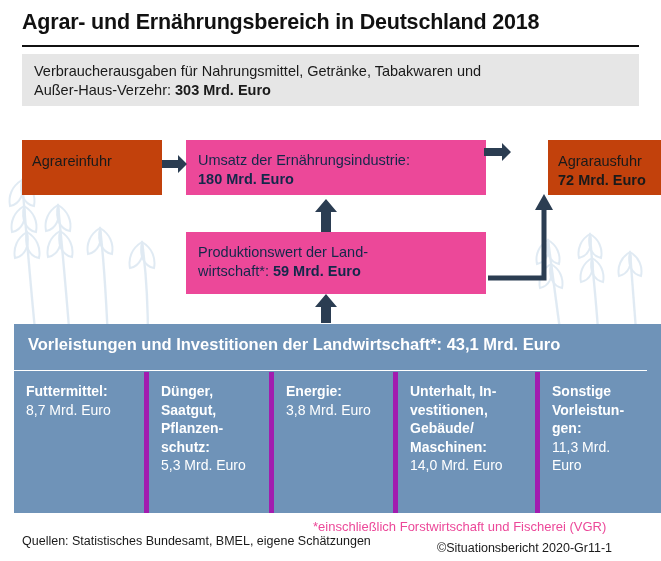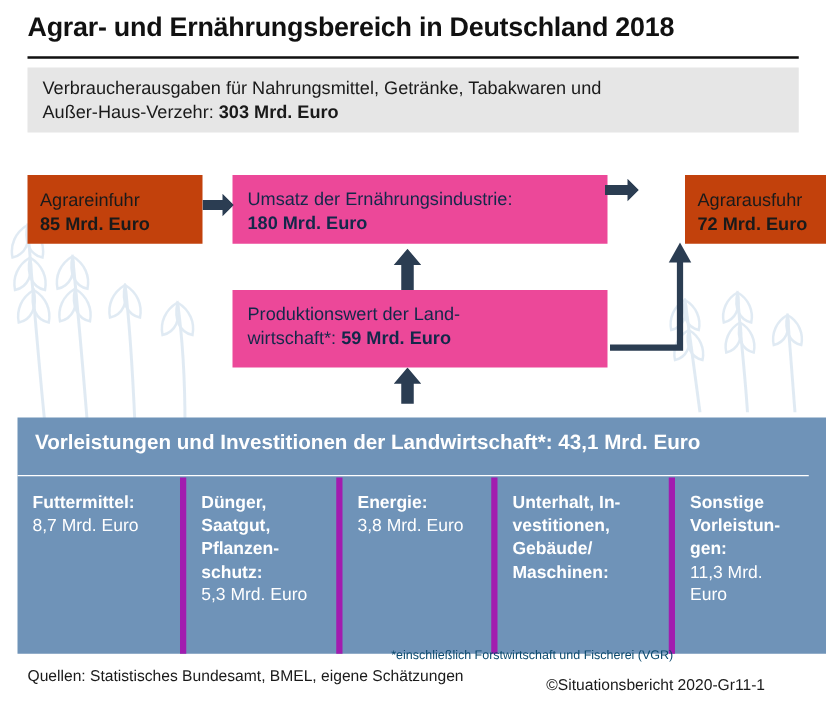--- a/index.html
+++ b/index.html
@@ -100,21 +100,21 @@
   }
   .blue-box .txt b { font-weight: bold; }
 
   #industry-box { left: 186px; top: 140px; width: 300px; height: 55px; }
   #production-box { left: 186px; top: 232px; width: 300px; height: 62px; }
 
   
   #vorleistungen {
     position: absolute;
     left: 14px;
-    top: 334px;
+    top: 324px;
     width: 648px;
     height: 189px;
     background: #6f93b8;
     box-sizing: border-box;
   }
   #vorleistungen .head {
     position: absolute;
     left: 14px;
     top: 11px;
     font-size: 16.5px;
@@ -155,22 +155,22 @@
   .col-4 { width: 142px; }
   .col-5 { width: 112px; }
 
   
   .arrow { position: absolute; }
 
   .footnote {
     position: absolute;
     left: 313px;
     top: 519px;
-    font-size: 10px;
-    color: #0c4a6e;
+    font-size: 13px;
+    color: #ec4899;
   }
   .sources {
     position: absolute;
     left: 22px;
     top: 534px;
     font-size: 12.5px;
     color: #1a1a1a;
   }
   .credit {
     position: absolute;
@@ -233,21 +233,20 @@
   <div class="title">Agrar- und Ernährungsbereich in Deutschland 2018</div>
   <div class="title-rule"></div>
 
   <div class="consumer-box">
     <div class="consumer-line">Verbraucherausgaben für Nahrungsmittel, Getränke, Tabakwaren und</div>
     <div class="consumer-line"><span>Außer-Haus-Verzehr: </span><b>303 Mrd. Euro</b></div>
   </div>
 
   <div class="green-box" id="import-box">
     <div class="lbl">Agrareinfuhr</div>
-    <div class="val">85 Mrd. Euro</div>
   </div>
 
   <div class="green-box" id="export-box">
     <div class="lbl">Agrarausfuhr</div>
     <div class="val">72 Mrd. Euro</div>
   </div>
 
   <div class="blue-box" id="industry-box">
     <div class="txt">Umsatz der Ernährungsindustrie:</div>
     <div class="txt"><b>180 Mrd. Euro</b></div>
@@ -290,20 +289,21 @@
       <div class="col col-2">
         <div class="cl">Dünger, Saatgut, Pflanzen-schutz:</div>
         <div class="cv">5,3 Mrd. Euro</div>
       </div>
       <div class="col col-3">
         <div class="cl">Energie:</div>
         <div class="cv">3,8 Mrd. Euro</div>
       </div>
       <div class="col col-4">
         <div class="cl">Unterhalt, In-vestitionen, Gebäude/ Maschinen:</div>
+        <div class="cv">14,0 Mrd. Euro</div>
       </div>
       <div class="col col-5">
         <div class="cl">Sonstige Vorleistun-gen:</div>
         <div class="cv">11,3 Mrd. Euro</div>
       </div>
     </div>
   </div>
 
   <div class="footnote">*einschließlich Forstwirtschaft und Fischerei (VGR)</div>
   <div class="sources">Quellen: Statistisches Bundesamt, BMEL, eigene Schätzungen</div>

